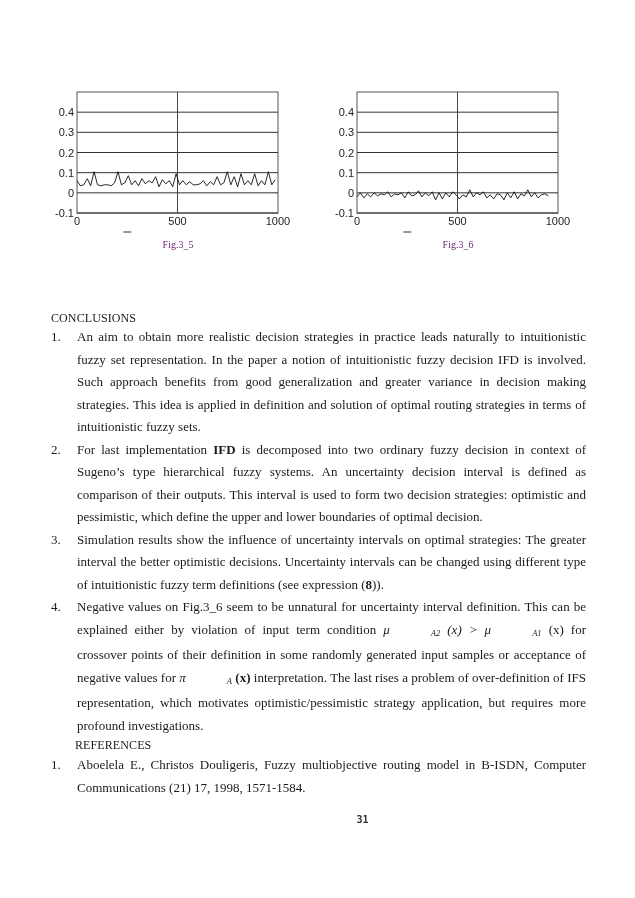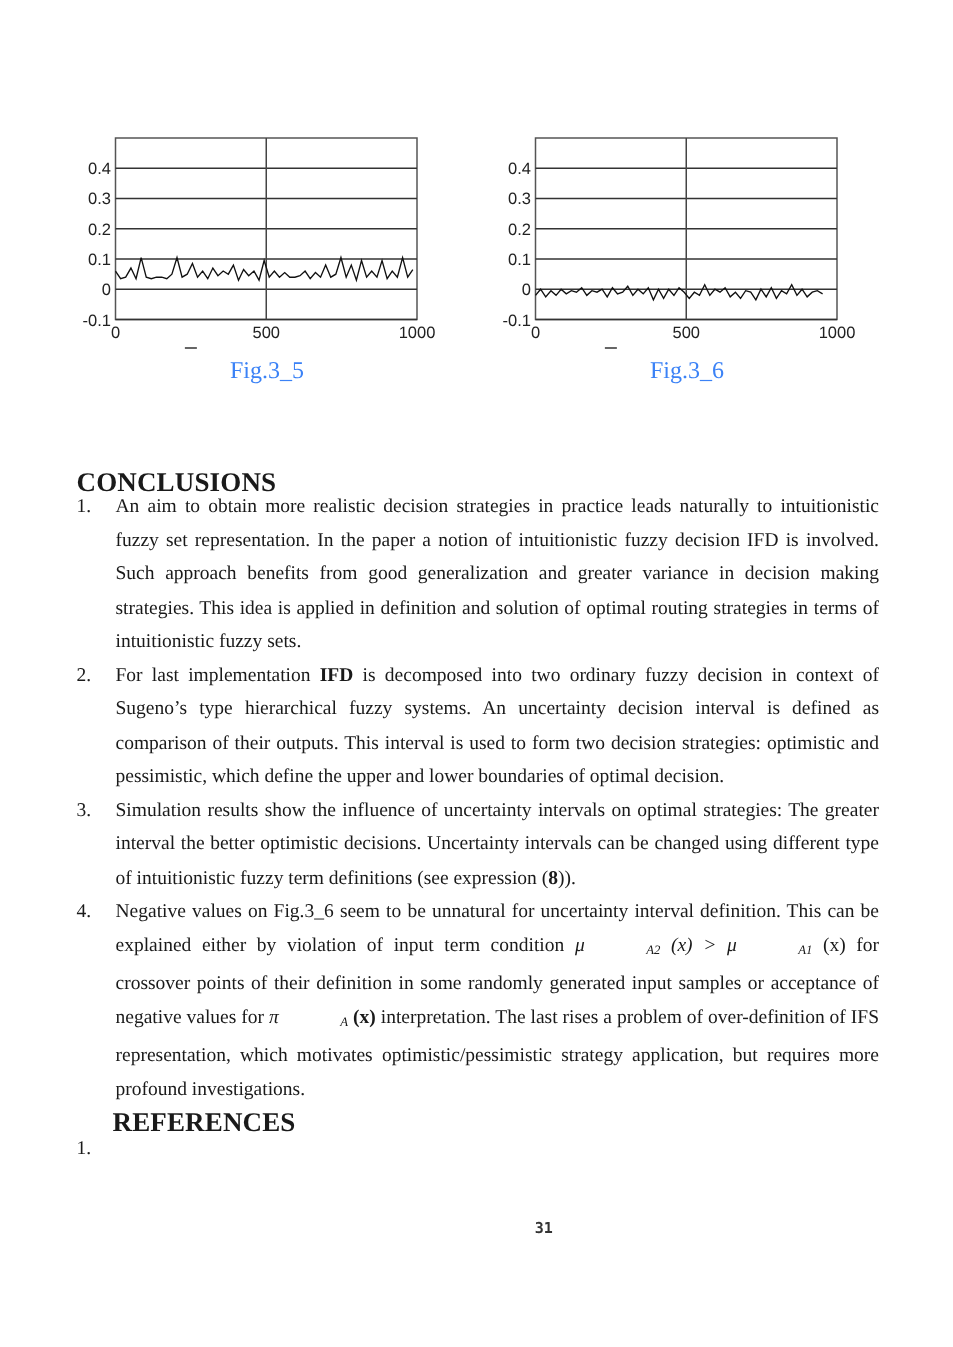--- a/index.html
+++ b/index.html
@@ -1,22 +1,22 @@
 <!DOCTYPE html>
 <html><head>
 <meta charset="utf-8">
 <style>
   html, body { margin: 0; padding: 0; background: #ffffff; }
   body { width: 635px; height: 898px; position: relative; overflow: hidden;
          font-family: "Liberation Serif", serif; color: #1a1a1a; }
   .chart { position: absolute; }
   .chart svg { display: block; overflow: visible; }
   .tick { font-family: "Liberation Sans", sans-serif; font-size: 11px; fill: #222; }
-  .caption { position: absolute; font-family: "Liberation Serif", serif; font-size: 16px; color: #3b82f6; text-align: center; width: 80px; }
-  .sec { position: absolute; left: 51px; font-weight: bold; font-size: 18px; letter-spacing: 0.1px; }
+  .caption { position: absolute; font-family: "Liberation Serif", serif; font-size: 10px; color: #701a75; text-align: center; width: 80px; }
+  .sec { position: absolute; left: 51px; font-weight: normal; font-size: 12px; letter-spacing: 0.1px; }
   .list { position: absolute; left: 51px; width: 535px; margin: 0; padding: 0; list-style: none; font-size: 13px; line-height: 22.5px; }
   .list li { position: relative; padding-left: 26px; text-align: justify; }
   .list li .num { position: absolute; left: 0; top: 0; }
   .pagenum { position: absolute; left: 0; width: 635px; top: 814px; text-align: center;
              font-family: "DejaVu Sans Mono", monospace; font-size: 10px; font-weight: bold; color: #333; margin-left: 45px; }
   .sub { font-size: 8.5px; vertical-align: -2px; font-style: italic; margin-left: 41px; }
   .mu { font-style: italic; }
 </style>
 </head>
 <body>
@@ -88,16 +88,17 @@
   <li>
     <span class="num">4.</span>
     <span>Negative values on Fig.3_6 seem to be unnatural for uncertainty interval definition. This can be explained either by violation of input term condition </span><span class="mu">μ</span><span class="sub">A2</span><i> (x) &gt; </i><span class="mu">μ</span><span class="sub">A1</span><span> (x) for crossover points of their definition in some randomly generated input samples or acceptance of negative values for </span><span class="mu">π</span><span class="sub">A</span><b> (x)</b><span> interpretation. The last rises a problem of over-definition of IFS representation, which motivates optimistic/pessimistic strategy application, but requires more profound investigations.</span>
   </li>
 </ol>
 
 <div class="sec" style="top:738px;margin-left:24px;">REFERENCES</div>
 <ol class="list" style="top:754px;">
   <li>
     <span class="num">1.</span>
+    <span>Aboelela E., Christos Douligeris, Fuzzy multiobjective routing model in B-ISDN, Computer Communications (21) 17, 1998, 1571-1584.</span>
   </li>
 </ol>
 
 <div class="pagenum">31</div>
 
 </body></html>

